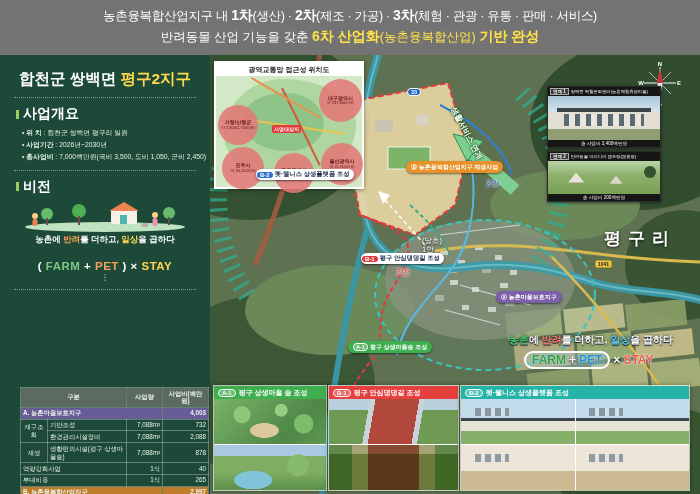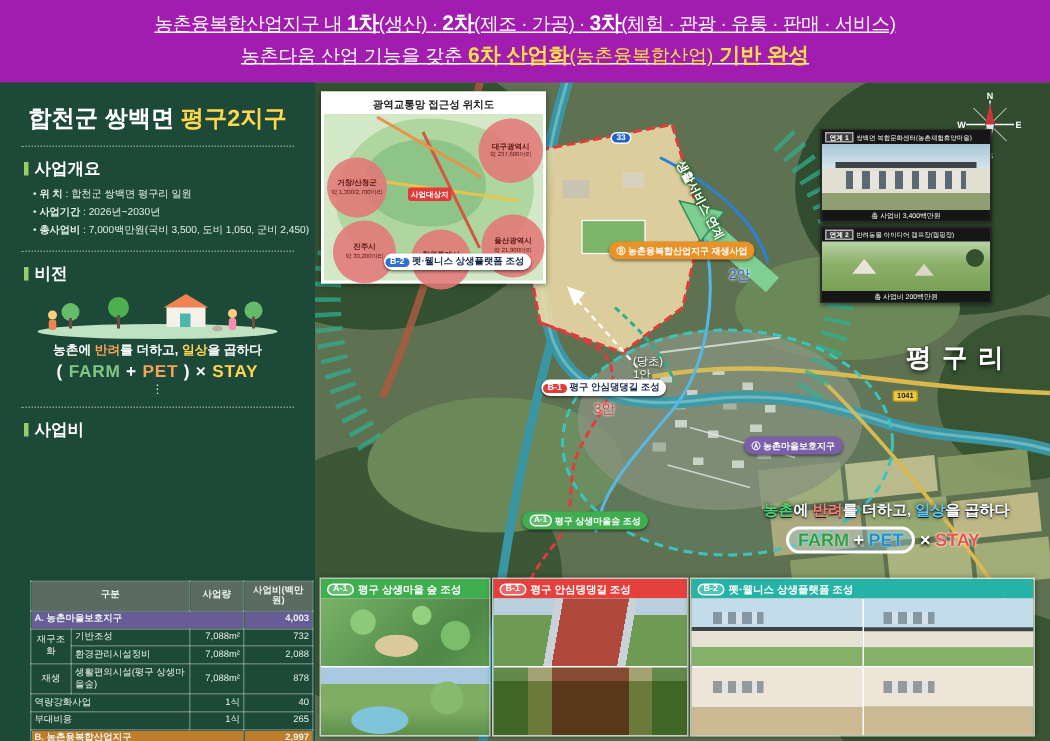--- a/index.html
+++ b/index.html
@@ -1,43 +1,43 @@
 <!DOCTYPE html>
 <html><head>
 <meta charset="utf-8">
 <style>
   html,body{margin:0;padding:0;background:#222;}
   *{box-sizing:border-box;}
   .page{position:relative;width:700px;height:494px;overflow:hidden;
         font-family:"Liberation Sans",sans-serif;background:#1d4a38;}
 
   
-  .banner{position:absolute;left:0;top:0;width:700px;height:72px;background:#a21caf;
-          color:#fff;text-align:center;text-decoration:underline;}
+  .banner{position:absolute;left:0;top:0;width:700px;height:72px;background:#737373;
+          color:#fff;text-align:center;}
   .banner .l1{margin-top:7px;font-size:12.5px;letter-spacing:-.3px;}
   .banner .l1 b{font-size:14px;}
   .banner .l2{margin-top:3px;font-size:12.5px;}
   .banner .yl{color:#ffe24a;}
   .banner .yl b{font-size:14px;}
 
   
   .sidebar{position:absolute;left:0;top:55px;width:210px;height:439px;background:#1d4a38;
            color:#eaf3ec;}
   .sb-title{margin-top:14px;text-align:center;font-size:15.5px;font-weight:bold;color:#fff;}
   .sb-title .yl{color:#ffd84d;}
   .sb-sub{margin-top:3px;text-align:center;font-size:7.5px;color:#bcd9c6;letter-spacing:-.2px;}
   .dotline{border-top:1px dotted rgba(255,255,255,.45);margin:7px 14px 0 14px;}
-  .sec-h{display:flex;align-items:center;margin:7px 0 0 16px;font-size:11px;font-weight:bold;color:#fff;}
+  .sec-h{display:flex;align-items:center;margin:7px 0 0 16px;font-size:14px;font-weight:bold;color:#fff;}
   .sec-h::before{content:"";width:3px;height:9px;background:#9ccc65;margin-right:4px;}
   .ov{margin:4px 0 0 22px;font-size:6.8px;color:#e2efe6;line-height:1.75;}
   .ov .row::before{content:"• ";}
   .ov b{font-weight:bold;}
   .vis-art{display:block;margin:4px auto 0 auto;}
   .vis-tag{margin-top:2px;text-align:center;font-size:8.5px;font-weight:bold;color:#fff;}
-  .vis-for{margin-top:2px;text-align:center;font-size:11.5px;font-weight:bold;letter-spacing:.5px;color:#fff;}
+  .vis-for{margin-top:14px;text-align:center;font-size:11.5px;font-weight:bold;letter-spacing:.5px;color:#fff;}
   .c-farm{color:#81c784;} .c-pet-o{color:#f4a259;} .c-stay-y{color:#ffd54f;}
   .c-orange{color:#f4a259;} .c-yel{color:#ffd54f;} .c-grn{color:#9ccc65;} .c-red{color:#ff8a65;}
   .vdots{text-align:center;color:rgba(255,255,255,.85);font-size:8px;line-height:1;margin-top:2px;}
   .slogan{margin-top:2px;text-align:center;font-size:7.5px;font-weight:bold;color:#fff;}
   .quote{margin-top:2px;text-align:center;font-size:10px;font-weight:bold;color:#fff;letter-spacing:-.3px;}
 
   table.budget{position:absolute;left:20px;top:332px;width:188px;border-collapse:collapse;
                font-size:6.3px;color:#eaf2ec;table-layout:fixed;}
   .budget th,.budget td{border:1px solid rgba(255,255,255,.3);padding:1.5px 2px;line-height:1.25;
                         overflow:hidden;}
@@ -146,21 +146,21 @@
   .t-ext::after,.t-int::after{content:"";position:absolute;left:12%;top:20%;width:30%;height:18%;
       background:repeating-linear-gradient(90deg,#6b7a84 0 6px,#dce4e8 6px 10px);opacity:.7;}
 </style>
 </head>
 <body>
 
 <div class="page">
 
   <div class="banner">
     <div class="l1"><span>농촌융복합산업지구 내 </span><b>1차</b><span>(생산) · </span><b>2차</b><span>(제조 · 가공) · </span><b>3차</b><span>(체험 · 관광 · 유통 · 판매 · 서비스)</span></div>
-    <div class="l2"><span>농촌다움 산업 기능을 갖춘 </span><span class="yl"><b>6차 산업화</b><span>(농촌융복합산업)</span><b> 기반 완성</b></span></div>
+    <div class="l2"><span>반려동물 산업 기능을 갖춘 </span><span class="yl"><b>6차 산업화</b><span>(농촌융복합산업)</span><b> 기반 완성</b></span></div>
   </div>
 
   <div class="sidebar">
     <div class="sb-title"><span>합천군 쌍백면 </span><span class="yl">평구2지구</span></div>
     <div class="dotline"></div>
 
     <div class="sec-h">사업개요</div>
     <div class="ov">
       <div class="row"><b>위      치</b><span> : 합천군 쌍백면 평구리 일원</span></div>
       <div class="row"><b>사업기간</b><span> : 2026년~2030년</span></div>
@@ -190,21 +190,20 @@
         <circle cx="136" cy="15" r="3" fill="#ffcc80"></circle>
           <rect x="133.5" y="18" width="5" height="8" rx="2" fill="#f48fb1"></rect>
         <ellipse cx="126" cy="25" rx="3.5" ry="2" fill="#bcaaa4"></ellipse>
       </g>
     </svg>
     <div class="vis-tag"><span>농촌에 </span><span class="c-orange">반려</span><span>를 더하고, </span><span class="c-yel">일상</span><span>을 곱하다</span></div>
     <div class="vis-for"><span>( </span><span class="c-farm">FARM</span><span> + </span><span class="c-pet-o">PET</span><span> )</span><span> × </span><span class="c-stay-y">STAY</span></div>
     <div class="vdots">⋮</div>
     <div class="dotline"></div>
 
-    <div class="sec-h">사업비</div>
     <table class="budget">
       <colgroup>
           <col style="width:27px">
           <col style="width:79px">
           <col style="width:36px">
           <col style="width:46px">
         </colgroup>
       <thead>
         <tr>
           <th colspan="2">구분</th>

